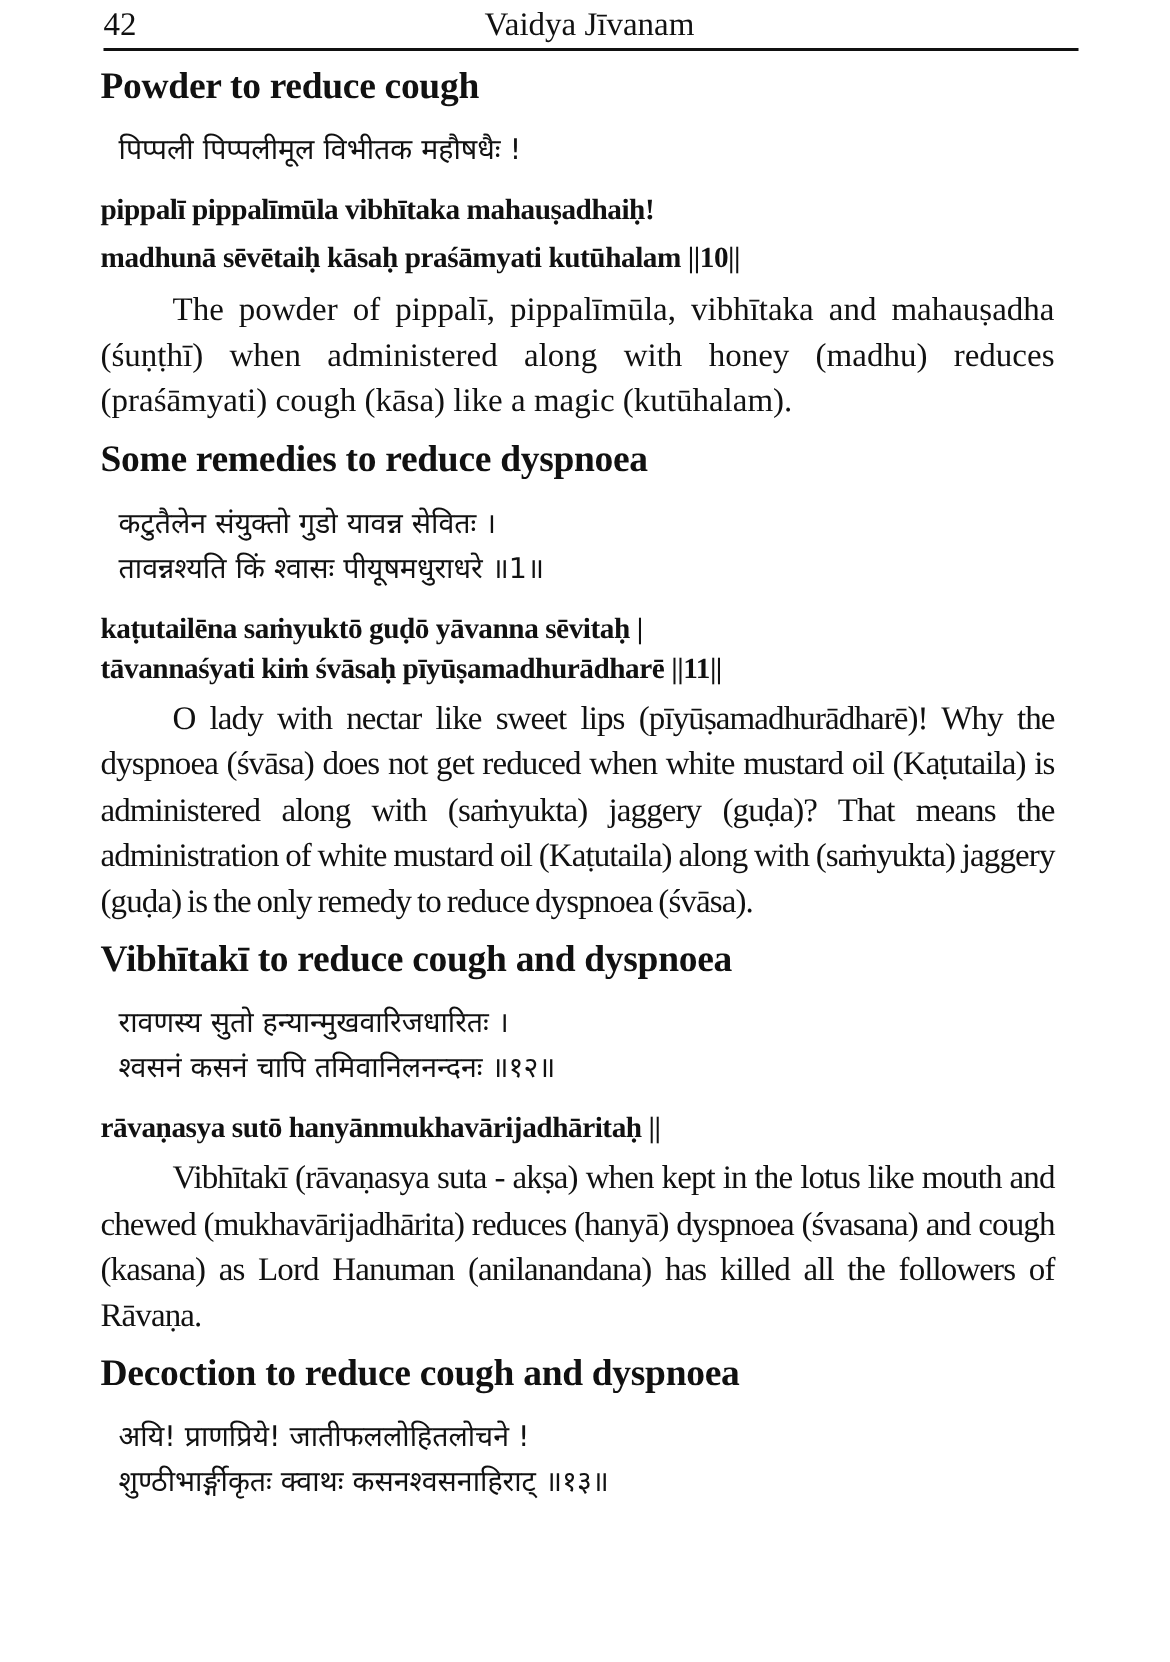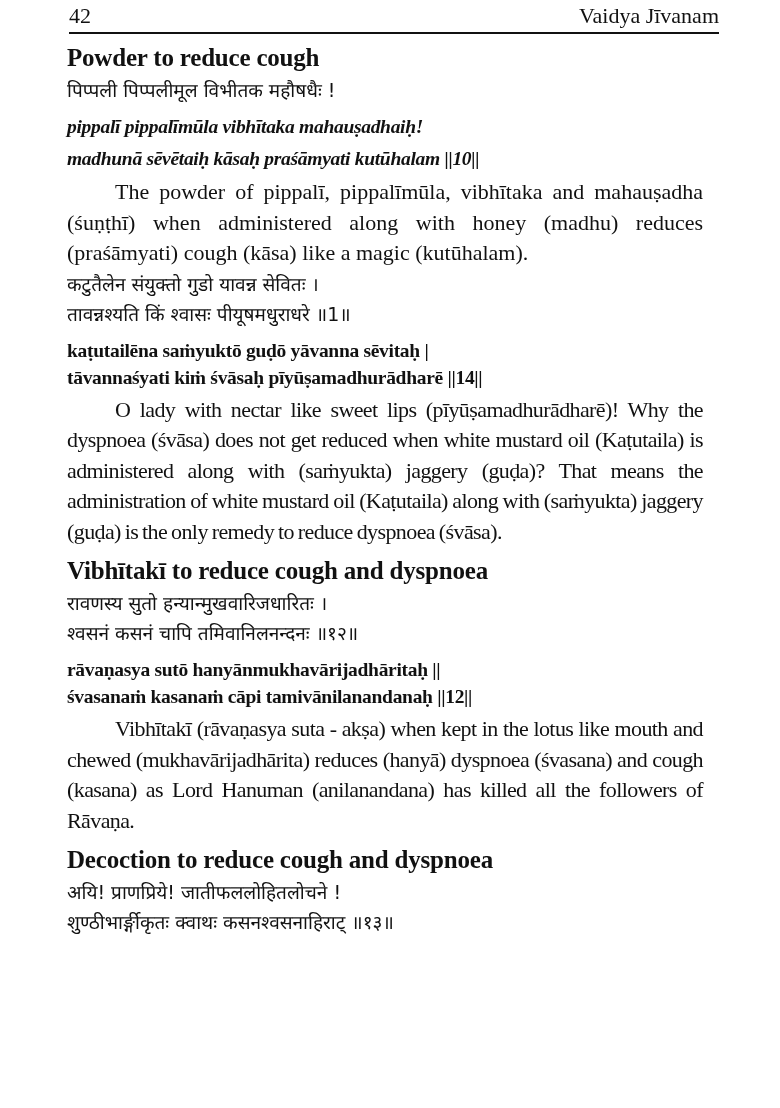--- a/index.html
+++ b/index.html
@@ -30,52 +30,52 @@
       left: 2px;
       top: 3px;
       font-size: 22px;
       line-height: 26px;
     }
     .book-title {
       position: absolute;
       left: 0;
       right: 0;
       top: 3px;
-      text-align: right;
+      text-align: center;
       font-size: 22px;
       line-height: 26px;
     }
     .rule {
       height: 0;
       border-top: 2px solid #111;
       margin: 0 0 0 2px;
     }
     .section-heading {
       text-align: left;
       font-weight: bold;
       font-size: 25px;
       line-height: 30px;
       margin: 9px 0 2px 0;
       letter-spacing: -0.2px;
     }
     .sanskrit {
       font-family: "DejaVu Sans", "Liberation Sans", sans-serif;
       font-size: 19px;
       line-height: 30px;
-      margin: 0;
+      margin: 12px;
     }
     .sanskrit .line { display: block; white-space: nowrap; }
     .translit {
       font-weight: bold;
       font-size: 19.5px;
       line-height: 27px;
       margin: 8px 0 4px 0;
       letter-spacing: -0.3px;
     }
-    .translit.spaced .line { margin-bottom: 5px; font-style: italic; }
+    .translit.spaced .line { margin-bottom: 5px; }
     .translit .line { display: block; white-space: nowrap; }
     .para {
       font-size: 22px;
       line-height: 30.5px;
       text-align: justify;
       text-indent: 48px;
       margin: 4px 16px 0 0;
     }
     .para.tight { letter-spacing: -0.6px; word-spacing: -1px; }
   </style>
@@ -96,40 +96,40 @@
       <span class="line">पिप्पली पिप्पलीमूल विभीतक महौषधैः !</span>
     </div>
     <div class="translit spaced">
       <span class="line">pippalī pippalīmūla vibhītaka mahauṣadhaiḥ!</span>
       <span class="line">madhunā sēvētaiḥ kāsaḥ praśāmyati kutūhalam ||10||</span>
     </div>
     <p class="para">The powder of pippalī, pippalīmūla, vibhītaka and mahauṣadha (śuṇṭhī) when administered along with honey (madhu) reduces (praśāmyati) cough (kāsa) like a magic (kutūhalam).</p>
   </section>
 
   <section>
+    <h2 class="section-heading">Some remedies to reduce dyspnoea</h2>
     <div class="sanskrit">
       <span class="line">कटुतैलेन संयुक्तो गुडो यावन्न सेवितः ।</span>
       <span class="line">तावन्नश्यति किं श्वासः पीयूषमधुराधरे ॥1॥</span>
     </div>
     <div class="translit">
       <span class="line">kaṭutailēna saṁyuktō guḍō yāvanna sēvitaḥ |</span>
-      <span class="line">tāvannaśyati kiṁ śvāsaḥ pīyūṣamadhurādharē ||14||</span>
+      <span class="line">tāvannaśyati kiṁ śvāsaḥ pīyūṣamadhurādharē ||11||</span>
     </div>
     <p class="para tight">O lady with nectar like sweet lips (pīyūṣamadhurādharē)! Why the dyspnoea (śvāsa) does not get reduced when white mustard oil (Kaṭutaila) is administered along with (saṁyukta) jaggery (guḍa)? That means the administration of white mustard oil (Kaṭutaila) along with (saṁyukta) jaggery (guḍa) is the only remedy to reduce dyspnoea (śvāsa).</p>
   </section>
 
   <section>
     <h2 class="section-heading">Vibhītakī to reduce cough and dyspnoea</h2>
     <div class="sanskrit">
       <span class="line">रावणस्य सुतो हन्यान्मुखवारिजधारितः ।</span>
       <span class="line">श्वसनं कसनं चापि तमिवानिलनन्दनः ॥१२॥</span>
     </div>
     <div class="translit">
       <span class="line">rāvaṇasya sutō hanyānmukhavārijadhāritaḥ ||</span>
-      <span class="line">śvasanaṁ kasanaṁ cāpi tamivānilanandanaḥ ||12||</span>
     </div>
     <p class="para tight">Vibhītakī (rāvaṇasya suta - akṣa) when kept in the lotus like mouth and chewed (mukhavārijadhārita) reduces (hanyā) dyspnoea (śvasana) and cough (kasana) as Lord Hanuman (anilanandana) has killed all the followers of Rāvaṇa.</p>
   </section>
 
   <section>
     <h2 class="section-heading">Decoction to reduce cough and dyspnoea</h2>
     <div class="sanskrit">
       <span class="line">अयि! प्राणप्रिये! जातीफललोहितलोचने !</span>
       <span class="line">शुण्ठीभार्ङ्गीकृतः क्वाथः कसनश्वसनाहिराट् ॥१३॥</span>
     </div>

